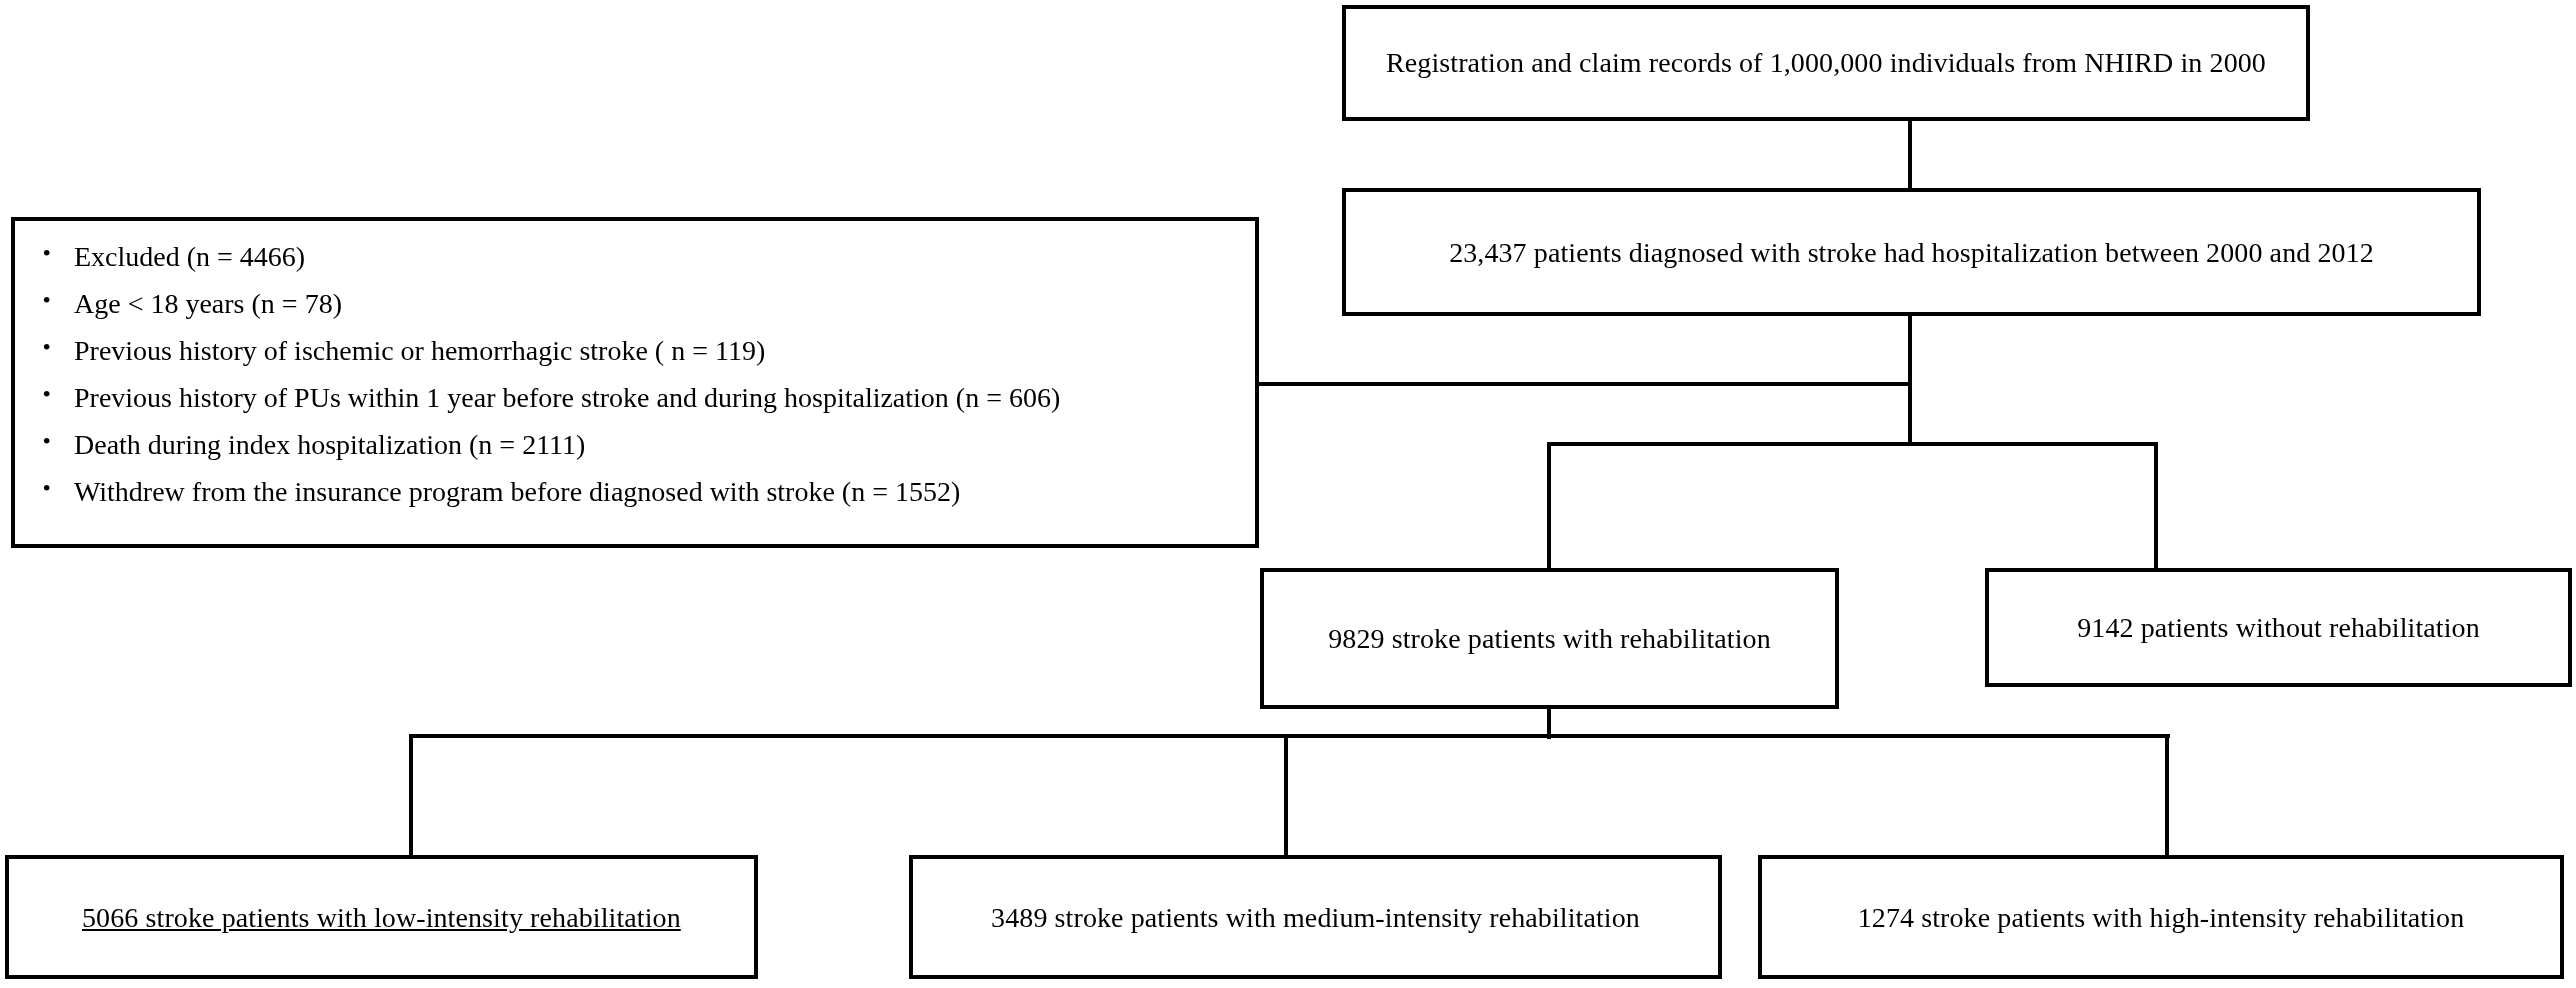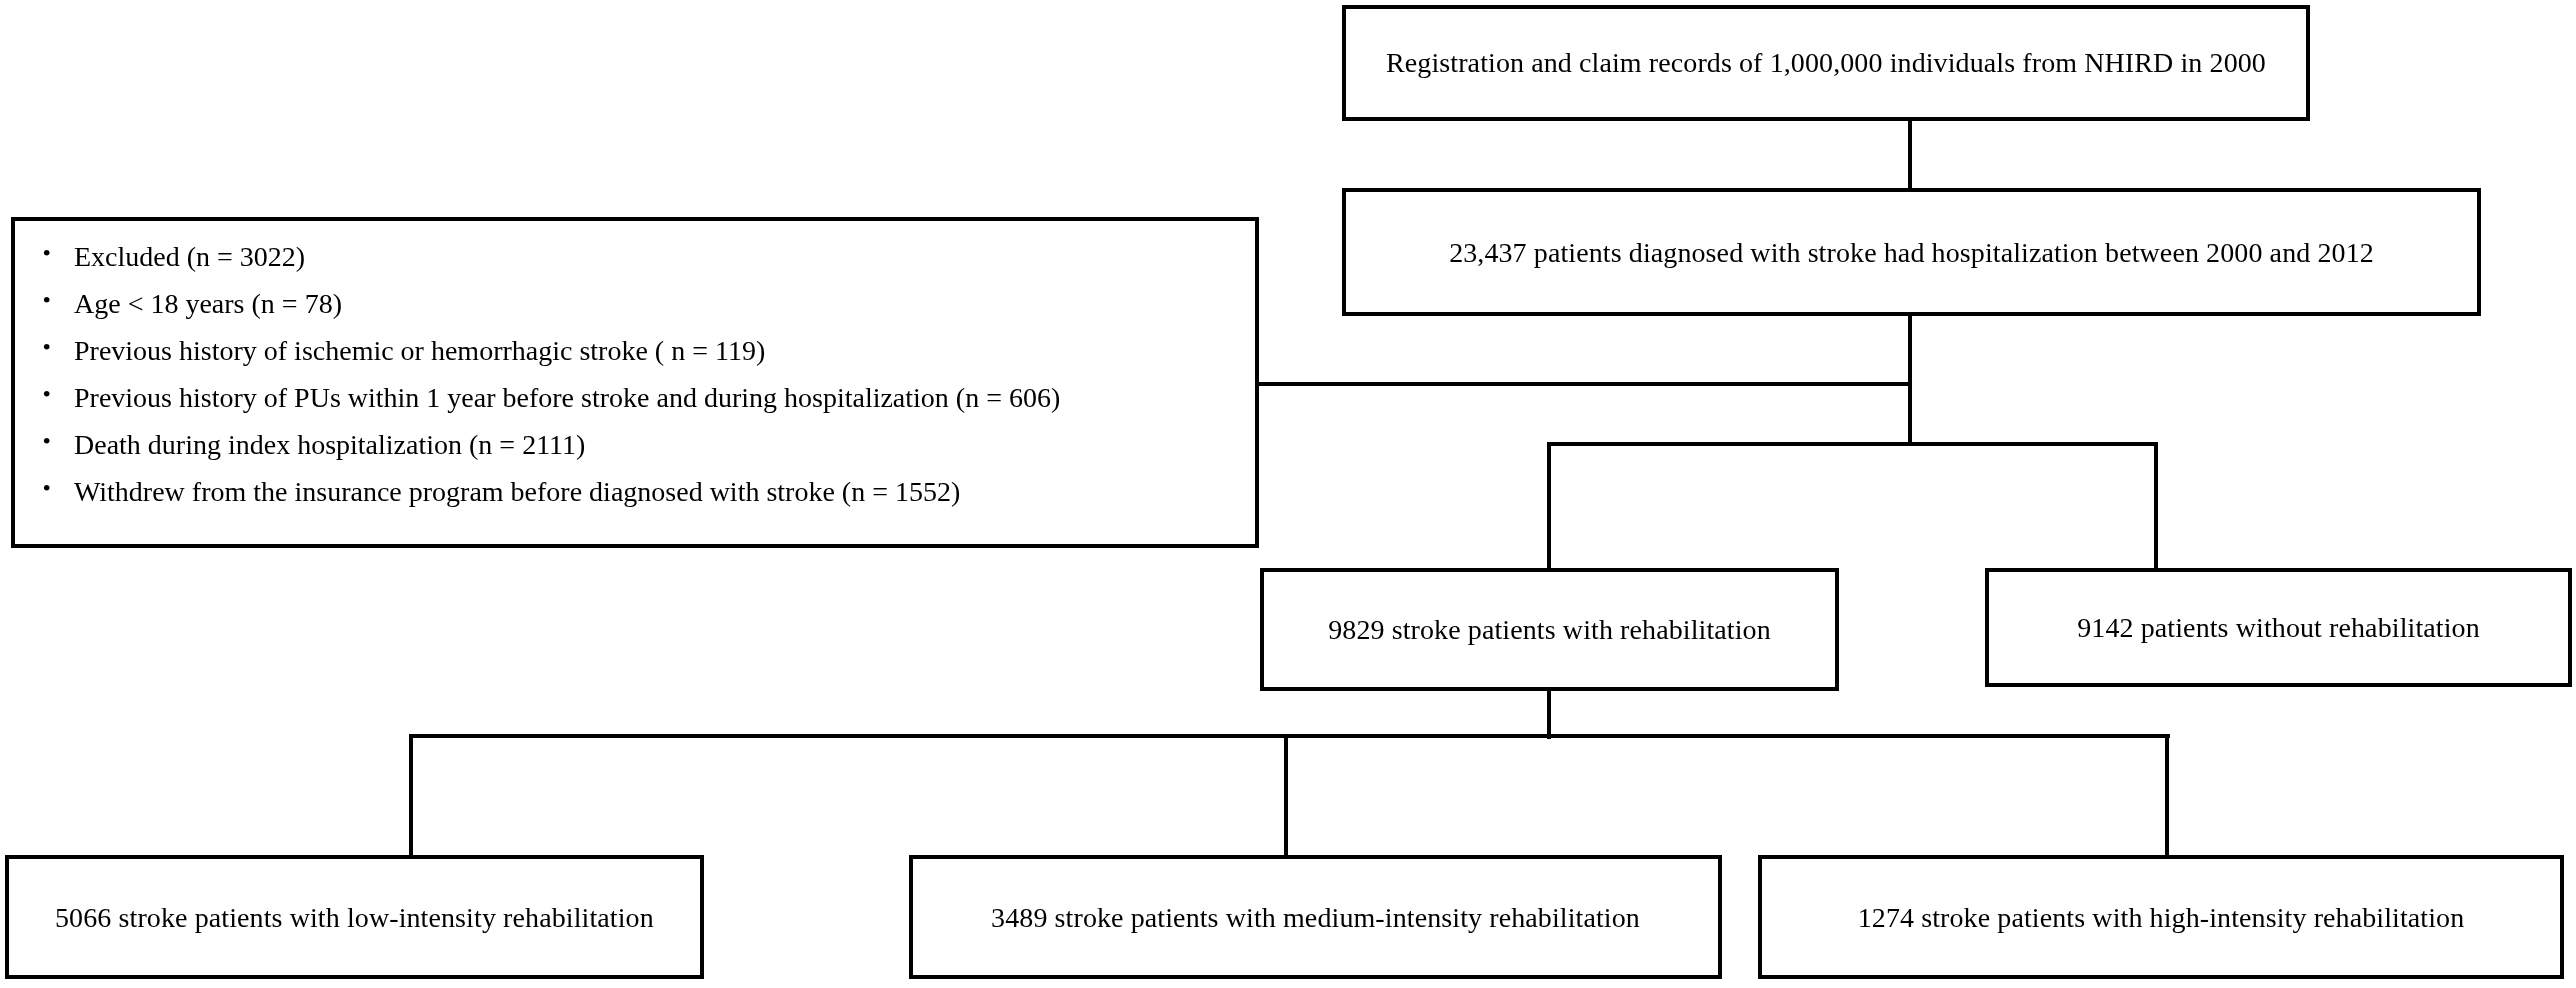--- a/index.html
+++ b/index.html
@@ -91,38 +91,38 @@
   <div class="node" style="left:1342px; top:4.9px; width:968px; height:116px;">
     <span class="label">Registration and claim records of 1,000,000 individuals from NHIRD in 2000</span>
   </div>
 
   <div class="node" style="left:1342px; top:188px; width:1139px; height:128px;">
     <span class="label">23,437 patients diagnosed with stroke had hospitalization between 2000 and 2012</span>
   </div>
 
   <div class="node excl" style="left:11px; top:217px; width:1248px; height:331px;">
     <ul class="bullet-list">
-      <li>Excluded (n = 3022)</li>
+      <li>Excluded (n = 4466)</li>
       <li>Age &lt; 18 years (n = 78)</li>
       <li>Previous history of ischemic or hemorrhagic stroke ( n = 119)</li>
       <li>Previous history of PUs within 1 year before stroke and during hospitalization (n = 606)</li>
       <li>Death during index hospitalization (n = 2111)</li>
       <li>Withdrew from the insurance program before diagnosed with stroke (n = 1552)</li>
     </ul>
   </div>
 
-  <div class="node" style="left:1260px; top:568px; width:579px; height:123px;">
+  <div class="node" style="left:1260px; top:568px; width:579px; height:141px;">
     <span class="label">9829 stroke patients with rehabilitation</span>
   </div>
 
   <div class="node" style="left:1985px; top:568px; width:587px; height:119px;">
     <span class="label">9142 patients without rehabilitation</span>
   </div>
 
-  <div class="node" style="left:4.9px; top:855px; width:699px; height:124px;">
+  <div class="node" style="left:4.9px; top:855px; width:753px; height:124px;text-decoration:underline;">
     <span class="label">5066 stroke patients with low-intensity rehabilitation</span>
   </div>
 
   <div class="node" style="left:881px; top:855px; width:813px; height:124px;margin-left:28px;">
     <span class="label">3489 stroke patients with medium-intensity rehabilitation</span>
   </div>
 
   <div class="node" style="left:1758px; top:855px; width:806px; height:124px;">
     <span class="label">1274 stroke patients with high-intensity rehabilitation</span>
   </div>

